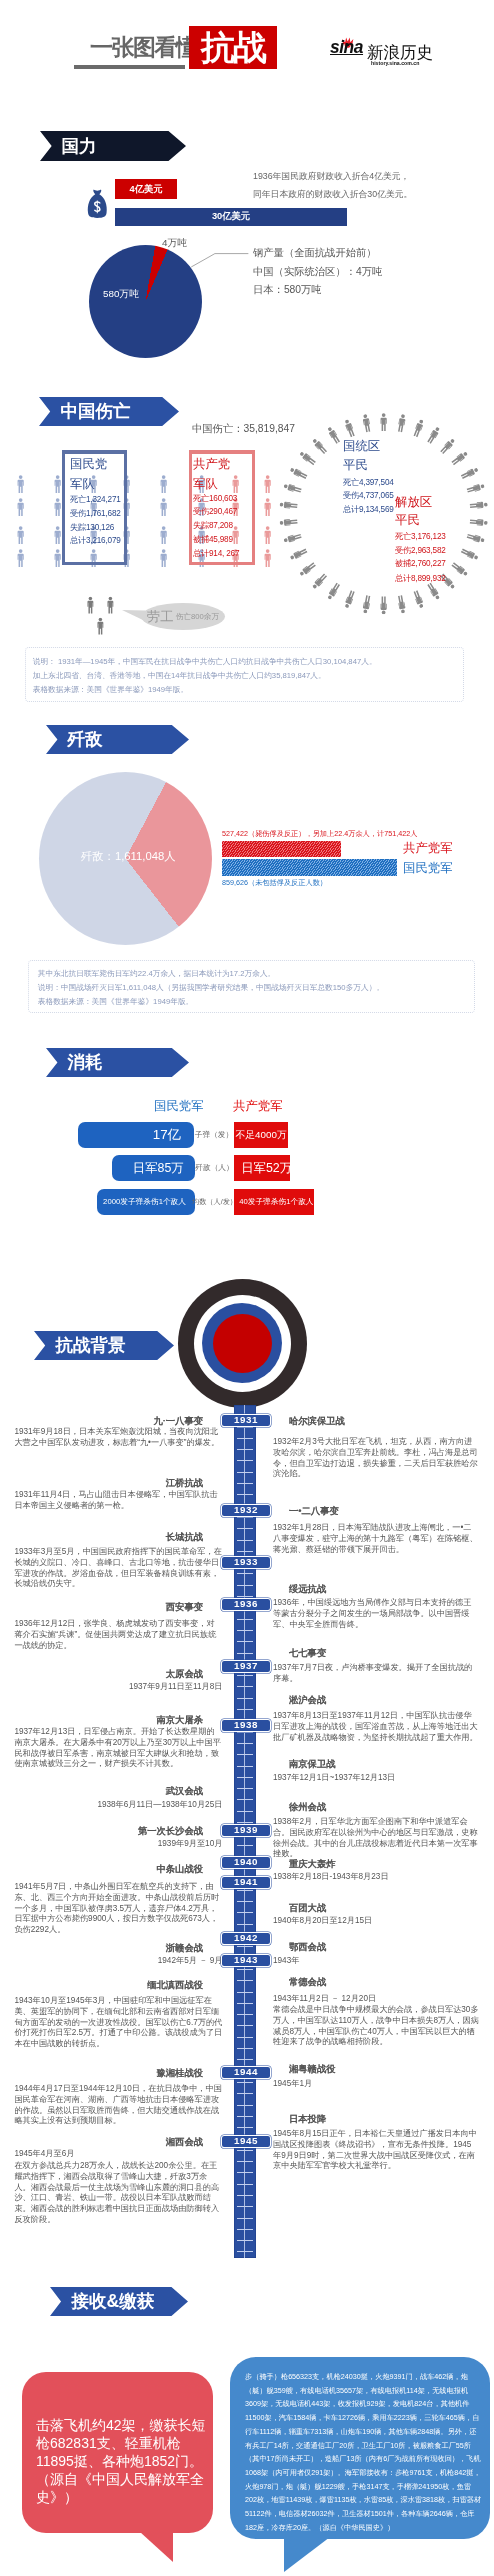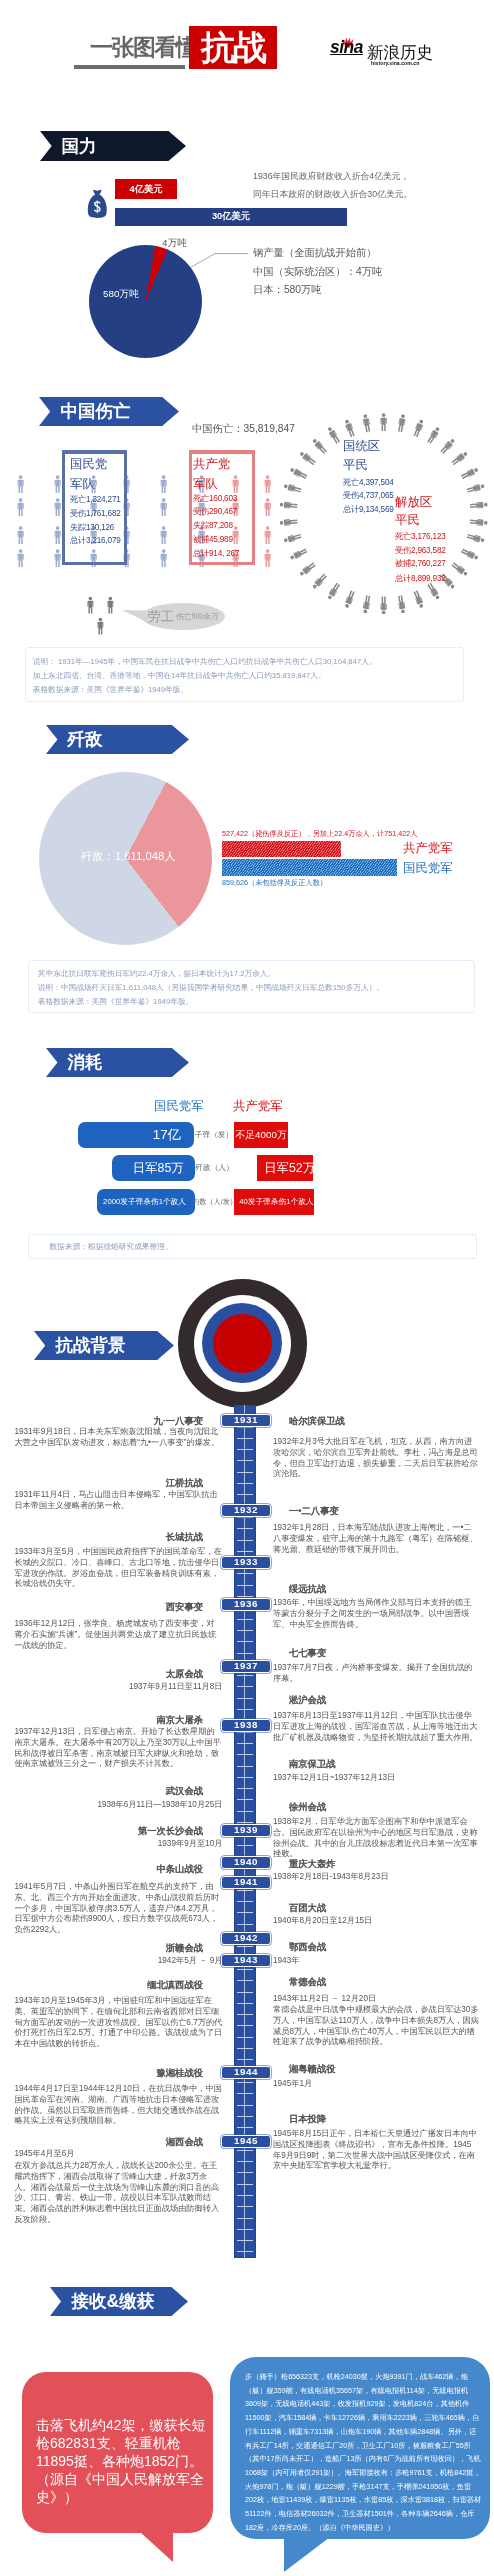--- a/index.html
+++ b/index.html
@@ -342,21 +342,21 @@
   <div class="abs num16 kmt" style="left:343px;top:504px;">总计9,134,569</div>
 
   <div class="abs big24 ccp" style="left:395px;top:494px;">解放区</div>
   <div class="abs big24 ccp" style="left:395px;top:512px;">平民</div>
   <div class="abs num16 ccp" style="left:395px;top:531px;">死亡3,176,123</div>
   <div class="abs num16 ccp" style="left:395px;top:545px;">受伤2,963,582</div>
   <div class="abs num16 ccp" style="left:395px;top:558px;">被捕2,760,227</div>
   <div class="abs num16 ccp" style="left:395px;top:573px;">总计8,899,932</div>
 
   <div class="abs" style="left:122px;top:608px;width:23px;height:13px;background:#d6d6d6;clip-path:polygon(0 15%,100% 20%,100% 100%);"></div>
-  <div class="abs" style="left:141px;top:603px;width:84px;height:27px;border-radius:50%;background:#d6d6d6;display:flex;align-items:center;justify-content:center;white-space:nowrap;color:#999;font-family:Liberation Serif, serif;">
+  <div class="abs" style="left:141px;top:603px;width:84px;height:27px;border-radius:50%;background:#d6d6d6;display:flex;align-items:center;justify-content:center;white-space:nowrap;color:#999;">
     <span style="font-size:13.4px;">劳工</span>
     <span style="font-size:7.7px;margin-left:2.1px;">伤亡800余万</span>
   </div>
 
   <div class="notes" style="left:25px;top:647px;width:439px;height:55px;padding:7.2px 0 0 6.7px;">
     <div>说明：  1931年—1945年，中国军民在抗日战争中共伤亡人口约抗日战争中共伤亡人口30,104,847人。</div>
     <div>加上东北四省、台湾、香港等地，中国在14年抗日战争中共伤亡人口约35,819,847人。</div>
     <div>表格数据来源：美国《世界年鉴》1949年版。</div>
   </div>
 
@@ -378,29 +378,26 @@
   <div class="banner" style="left:46px;top:1048px;width:143px;">消耗</div>
   <div class="abs" style="left:154px;top:1098px;font-size:12.4px;color:#1f6fc0;white-space:nowrap;">国民党军</div>
   <div class="abs" style="left:233px;top:1098px;font-size:12.4px;color:#e00b0b;white-space:nowrap;">共产党军</div>
 
   <div class="abs bar-b" style="left:78px;top:1122px;width:116px;height:26px;font-size:13.4px;padding-right:13px;">17亿</div>
   <div class="abs mid" style="left:194px;top:1122px;width:40px;height:26px;">子弹（发）</div>
   <div class="abs bar-r" style="left:234px;top:1122px;width:54px;height:26px;font-size:9.8px;padding-left:1.5px;">不足4000万</div>
 
   <div class="abs bar-b" style="left:112px;top:1155px;width:83px;height:26px;font-size:12.4px;padding-right:11.3px;">日军85万</div>
   <div class="abs mid" style="left:195px;top:1155px;width:39px;height:26px;">歼敌（人）</div>
-  <div class="abs bar-r" style="left:234px;top:1155px;width:56px;height:26px;font-size:12.4px;padding-left:7.2px;margin-left:23px;">日军52万</div>
+  <div class="abs bar-r" style="left:234px;top:1155px;width:56px;height:26px;font-size:12.4px;padding-left:7.2px;">日军52万</div>
 
   <div class="abs bar-b" style="left:97px;top:1189px;width:98px;height:26px;font-size:7.7px;padding-right:9px;">2000发子弹杀伤1个敌人</div>
   <div class="abs mid" style="left:195px;top:1189px;width:39px;height:26px;font-size:7.2px;">均数（人/发）</div>
   <div class="abs bar-r" style="left:234px;top:1189px;width:80px;height:26px;font-size:7.7px;padding-left:5.2px;">40发子弹杀伤1个敌人</div>
 
-  <div class="notes" style="left:28px;top:1234px;width:449px;height:25px;padding:4.6px 0 0 20.6px;">
-    <div>数据来源：根据徐焰研究成果整理。</div>
-  </div>
 
   <div class="banner" style="left:34px;top:1331px;width:140px;height:29px;line-height:29px;">抗战背景</div>
   <div class="abs ring" style="left:178px;top:1279px;width:129px;height:129px;background:#322a2b;"></div>
   <div class="abs ring" style="left:194px;top:1295px;width:97px;height:97px;background:#fff;"></div>
   <div class="abs ring" style="left:202px;top:1303px;width:80px;height:80px;background:#2a4fa0;"></div>
   <div class="abs ring" style="left:213px;top:1314px;width:59px;height:59px;background:#c40000;"></div>
 
   <div class="abs tl-bar" style="left:234px;top:1405px;width:21.6px;height:853px;">
     <div class="ticks"></div>
       <div class="vline"></div>

